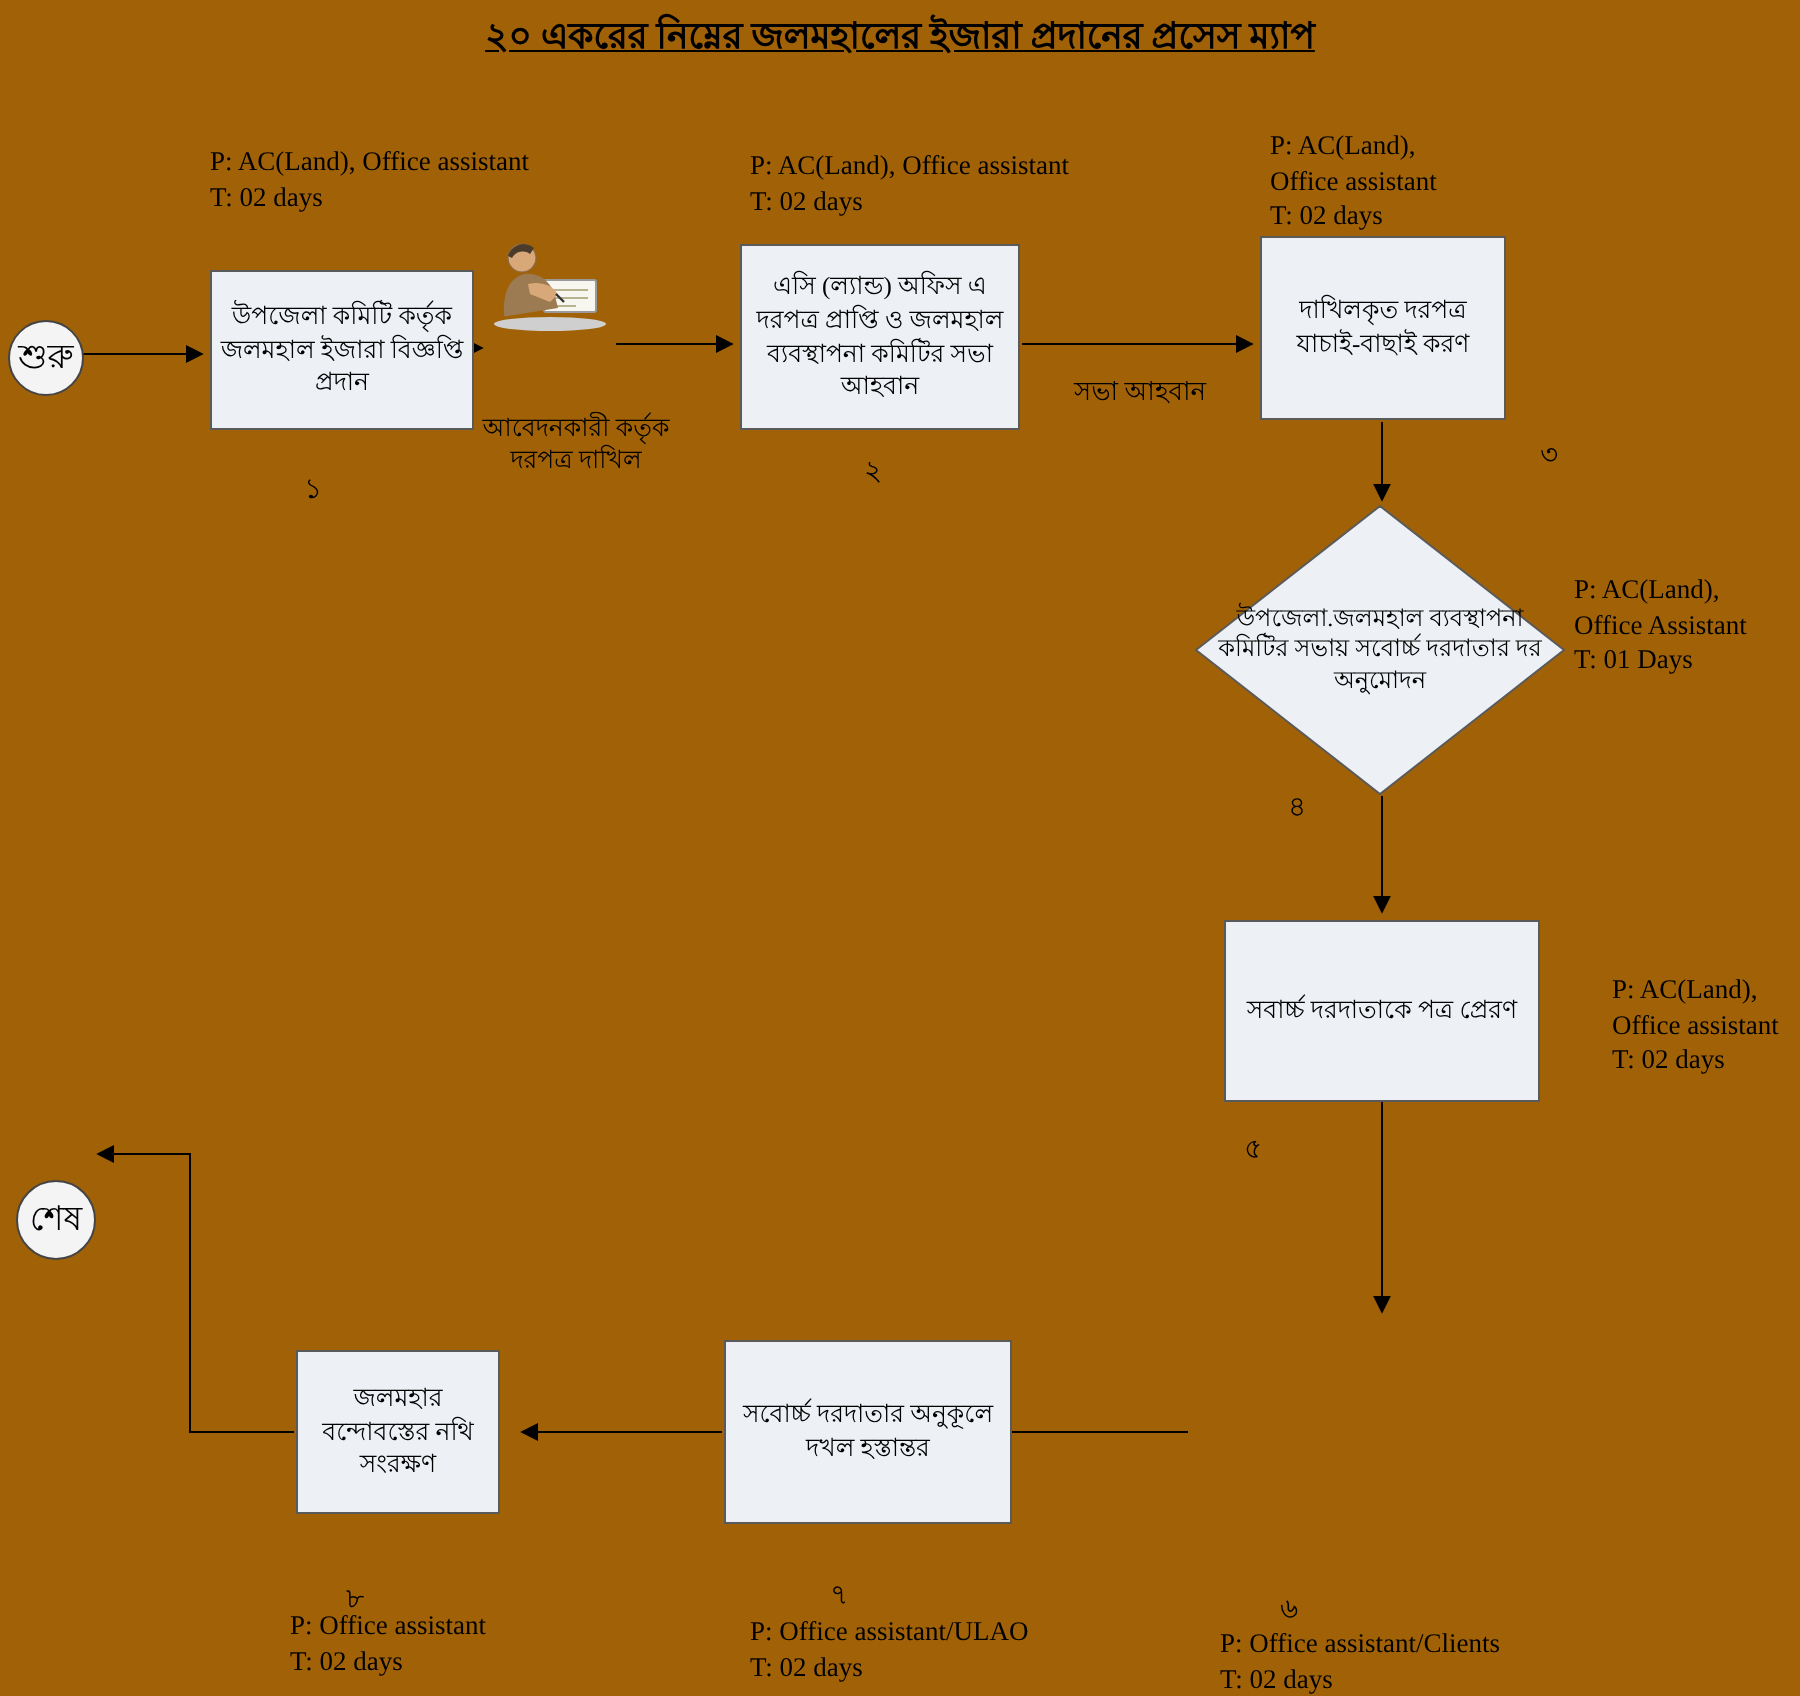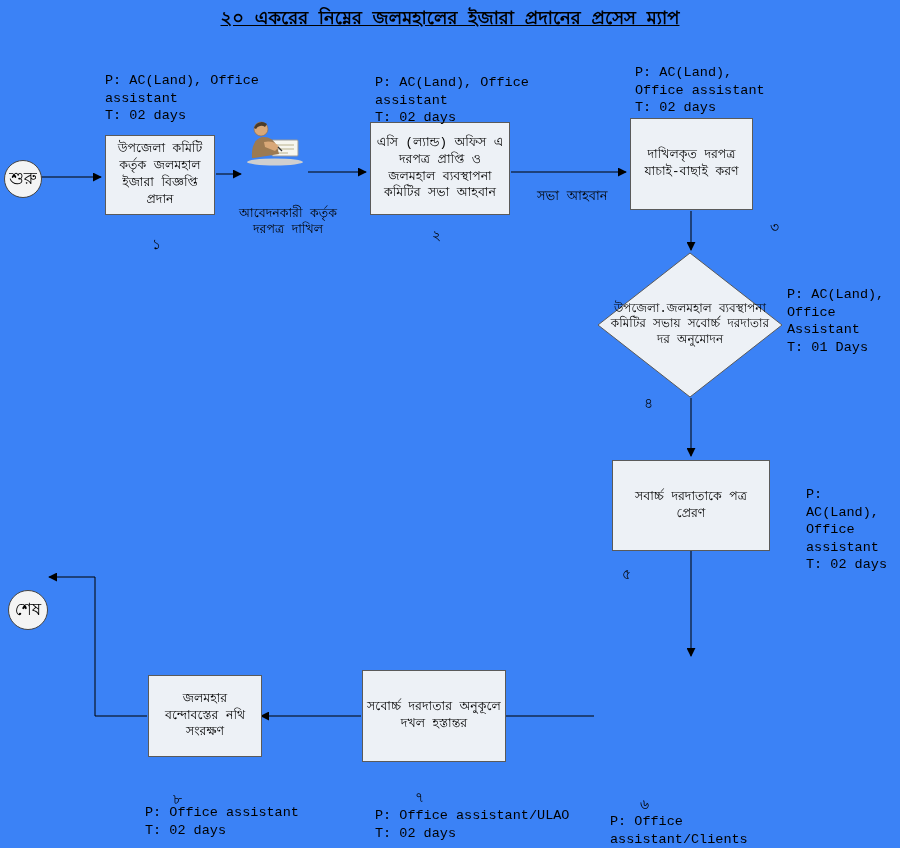--- a/index.html
+++ b/index.html
@@ -1,17 +1,17 @@
 <!DOCTYPE html>
 <html><head>
 <meta charset="utf-8">
 <style>
   html,body{margin:0;padding:0;background:#ffffff;}
-  #canvas{position:relative;width:900px;height:848px;background:#3b82f6;
-          font-family:Liberation Mono, monospace;color:#000;overflow:hidden;}
+  #canvas{position:relative;width:900px;height:848px;background:#a16207;
+          font-family:Liberation Serif, serif;color:#000;overflow:hidden;}
   .title{position:absolute;left:0;top:4px;width:100%;text-align:center;
          font-size:18px;font-weight:bold;text-decoration:underline;}
   svg.layer{position:absolute;left:0;top:0;width:900px;height:848px;pointer-events:none;}
   .box{position:absolute;background:#edf1f6;border:1px solid #5a5a5a;
        display:flex;align-items:center;justify-content:center;text-align:center;
        font-size:12.5px;line-height:1.35;padding:4px;box-sizing:border-box;}
   .terminal{position:absolute;border:1px solid #444;border-radius:50%;background:#f4f4f4;
             display:flex;align-items:center;justify-content:center;font-size:17px;}
   .annot{position:absolute;font-size:13.5px;line-height:1.3;white-space:pre-line;}
   .num{position:absolute;font-size:14px;}
@@ -47,21 +47,21 @@
     <path d="M147 716 L95 716 L95 577 L49 577" stroke="#000" fill="none" marker-end="url(#arr)"></path>
   </svg>
 
   <div class="terminal" style="left:4px;top:160px;width:36px;height:36px;">
     <span>শুরু</span>
   </div>
   <div class="terminal" style="left:8px;top:590px;width:38px;height:38px;">
     <span>শেষ</span>
   </div>
 
-  <div class="box" style="left:105px;top:135px;width:110px;height:80px;">
+  <div class="box" style="left:105px;top:135px;width:132px;height:80px;">
     <span>উপজেলা কমিটি কর্তৃক জলমহাল ইজারা বিজ্ঞপ্তি প্রদান</span>
   </div>
 
   <div class="box" style="left:370px;top:122px;width:140px;height:93px;">
     <span>এসি (ল্যান্ড) অফিস এ দরপত্র প্রাপ্তি ও জলমহাল ব্যবস্থাপনা কমিটির সভা আহবান</span>
   </div>
 
   <div class="box" style="left:630px;top:118px;width:123px;height:92px;">
     <span>দাখিলকৃত দরপত্র যাচাই-বাছাই করণ</span>
   </div>
@@ -72,21 +72,21 @@
 
   <div class="box" style="left:612px;top:460px;width:158px;height:91px;">
     <span>সবার্চ্চ দরদাতাকে পত্র প্রেরণ</span>
   </div>
 
 
   <div class="box" style="left:362px;top:670px;width:144px;height:92px;">
     <span>সবোর্চ্চ দরদাতার অনুকূলে দখল হস্তান্তর</span>
   </div>
 
-  <div class="box" style="left:148px;top:675px;width:114px;height:82px;">
+  <div class="box" style="left:148px;top:675px;width:102px;height:82px;">
     <span>জলমহার বন্দোবস্তের নথি সংরক্ষণ</span>
   </div>
 
   <div class="icon-wrap" style="left:244px;top:120px;width:62px;height:46px;">
     <svg width="62" height="46" viewBox="0 0 62 46">
       <ellipse cx="31" cy="42" rx="28" ry="3.5" fill="#cfcfcf"></ellipse>
       <rect x="28" y="20" width="26" height="16" rx="1" fill="#f7f6ef" stroke="#9a9a9a"></rect>
       <line x1="32" y1="25" x2="50" y2="25" stroke="#b9b28f"></line>
       <line x1="32" y1="29" x2="50" y2="29" stroke="#b9b28f"></line>
       <line x1="32" y1="33" x2="44" y2="33" stroke="#b9b28f"></line>

